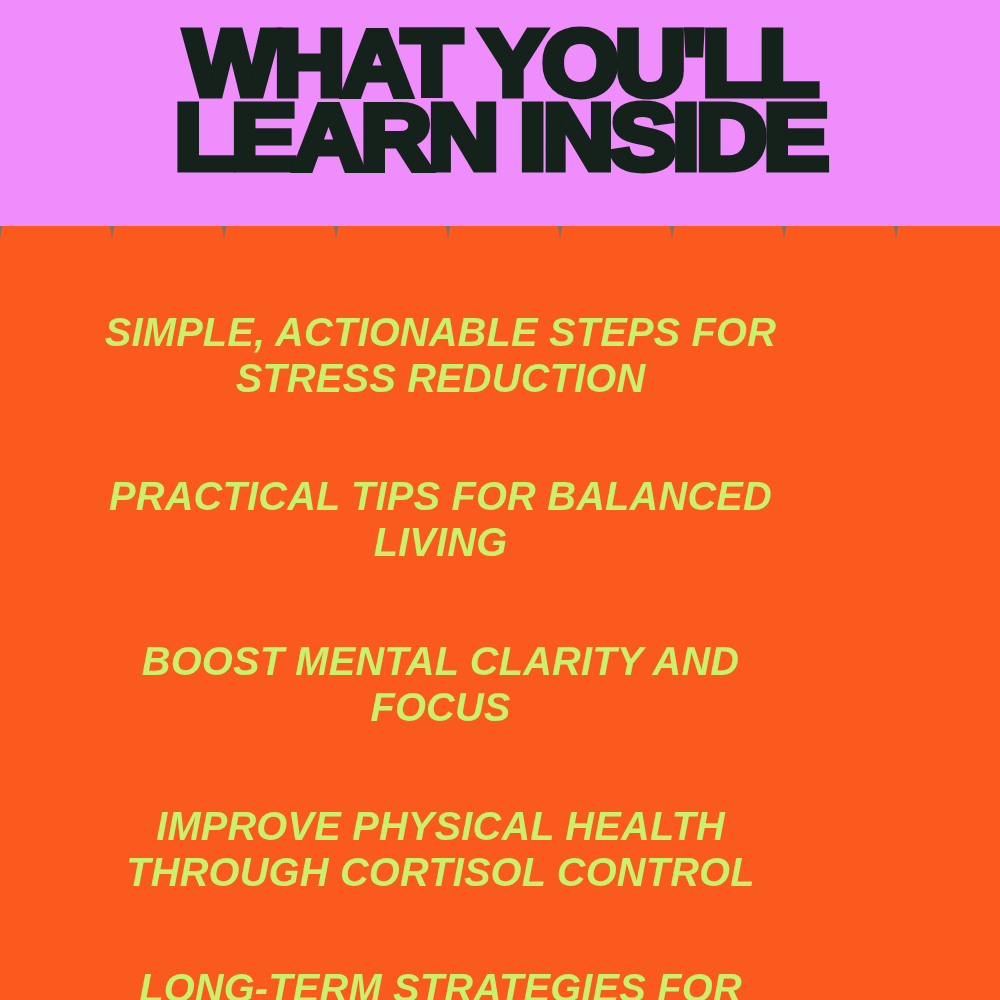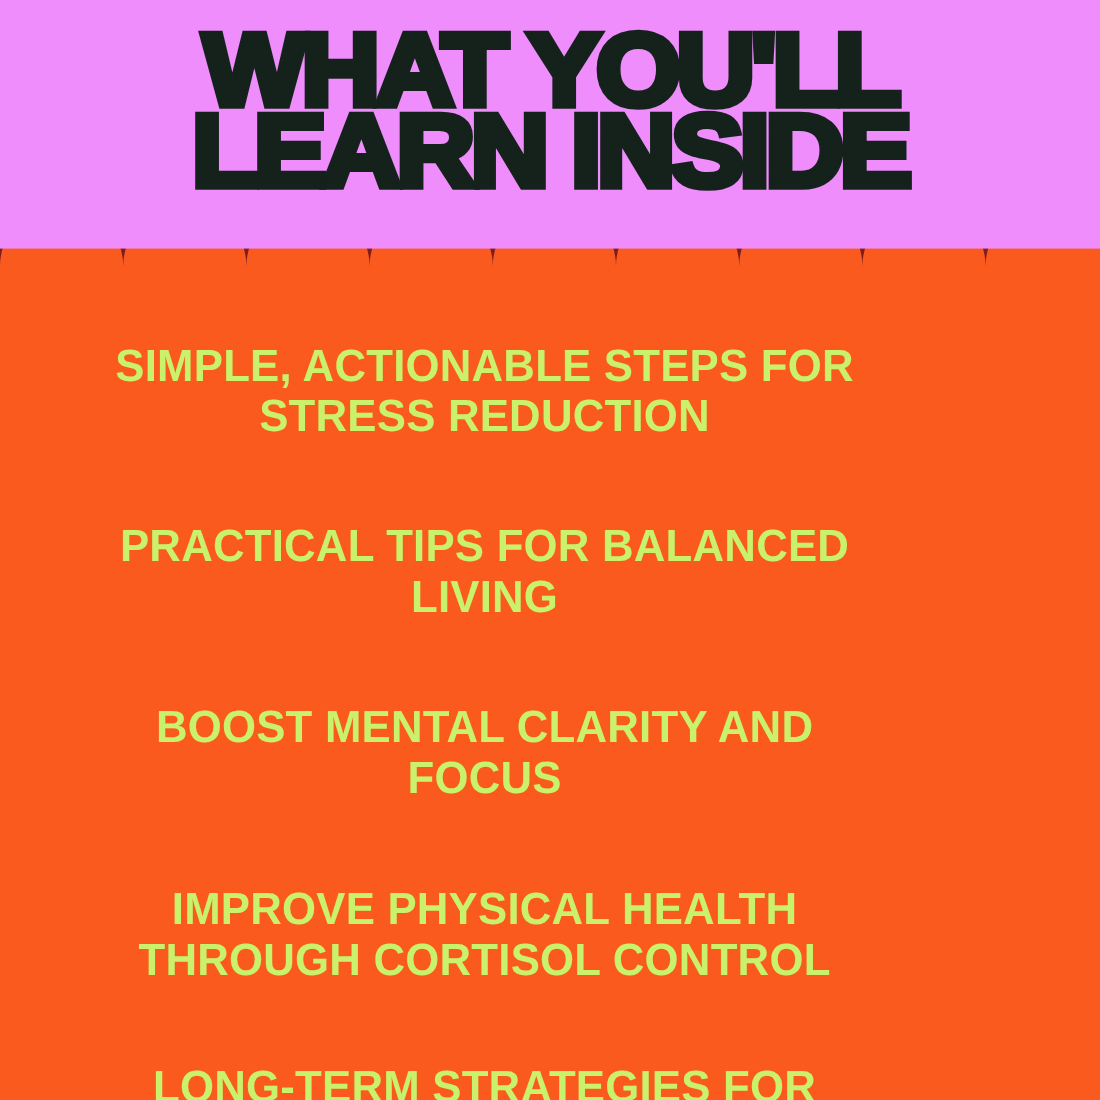--- a/index.html
+++ b/index.html
@@ -12,21 +12,21 @@
 
   body {
     font-family: "Liberation Sans", sans-serif;
     background: #ee8dfb;
   }
 
   #poster {
     position: relative;
     width: 1000px;
     height: 1000px;
-    background: #7f1d1d;
+    background: #737373;
     overflow: hidden;
   }
 
   
   #header-section {
     position: absolute;
     left: 0;
     top: 0;
     width: 1000px;
     height: 226px;
@@ -87,20 +87,21 @@
     position: absolute;
     left: 0;
     top: 298px;
     width: 881px;
     height: 660px;
     z-index: 3;
     display: flex;
     flex-direction: column;
     justify-content: flex-start;
     padding: 0 55px;
+    font-style: italic;
   }
 
   .benefit-item {
     width: 100%;
     text-align: center;
     color: #c9f16b;
     font-family: "Liberation Sans", sans-serif;
     font-weight: 700;
     font-size: 41px;
     line-height: 46px;

